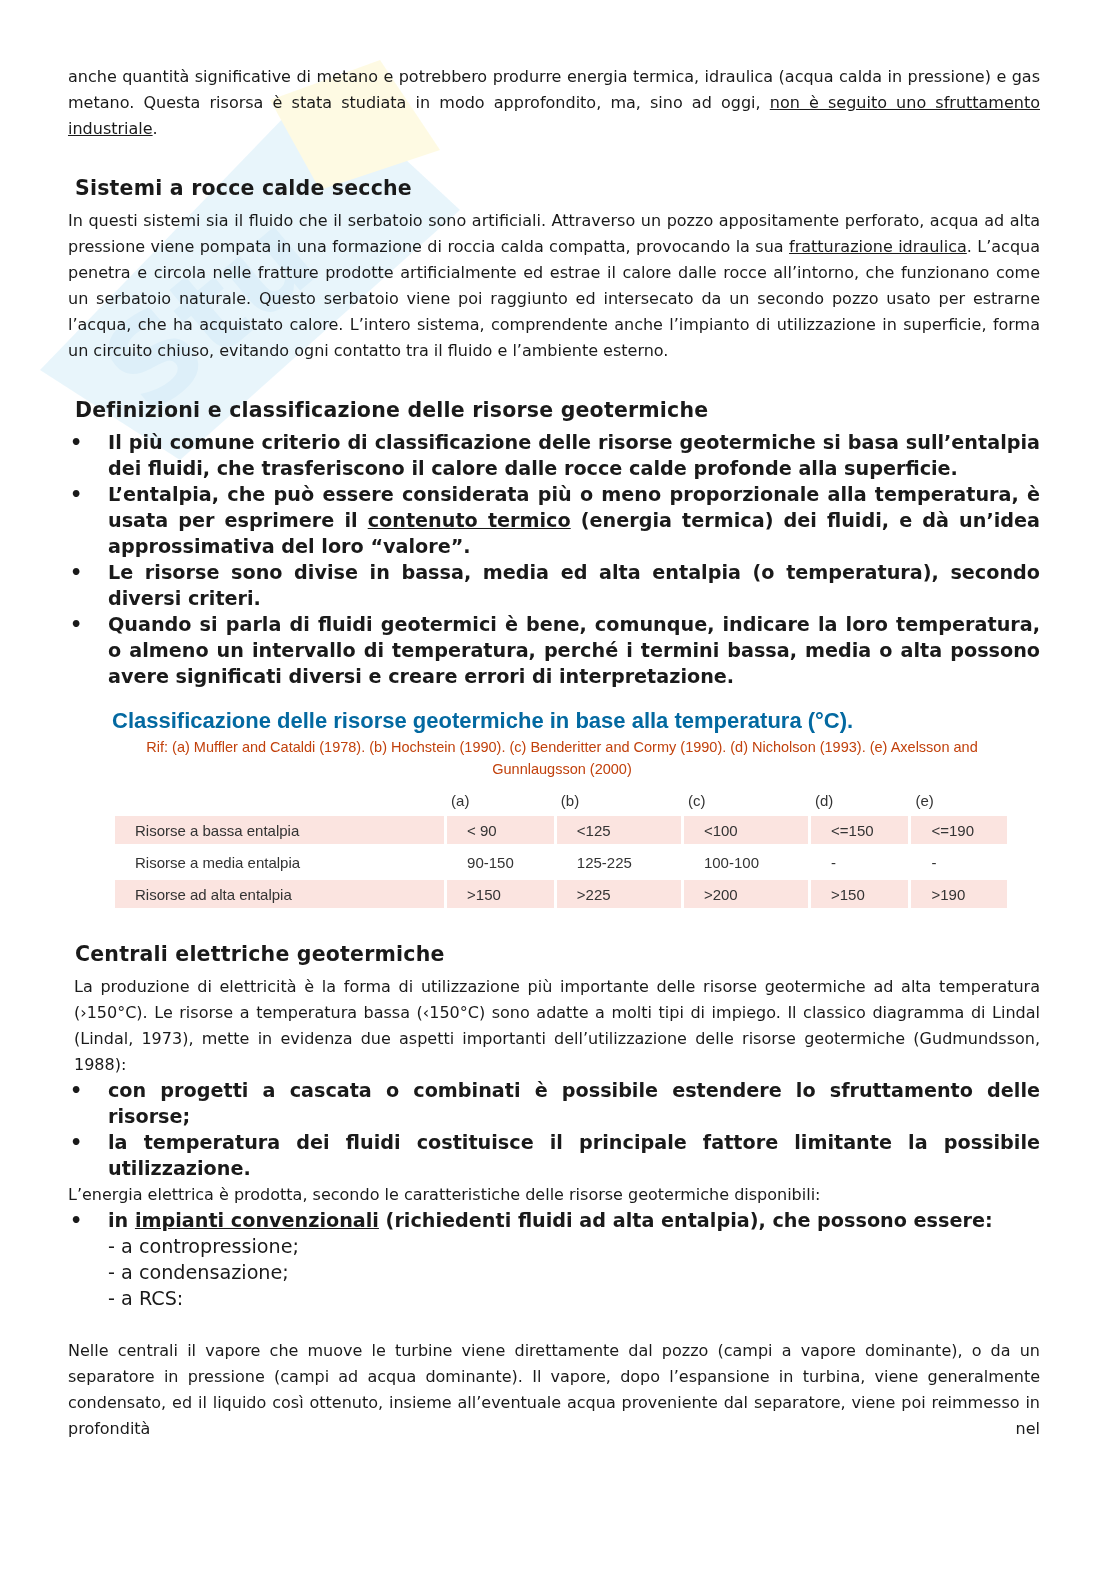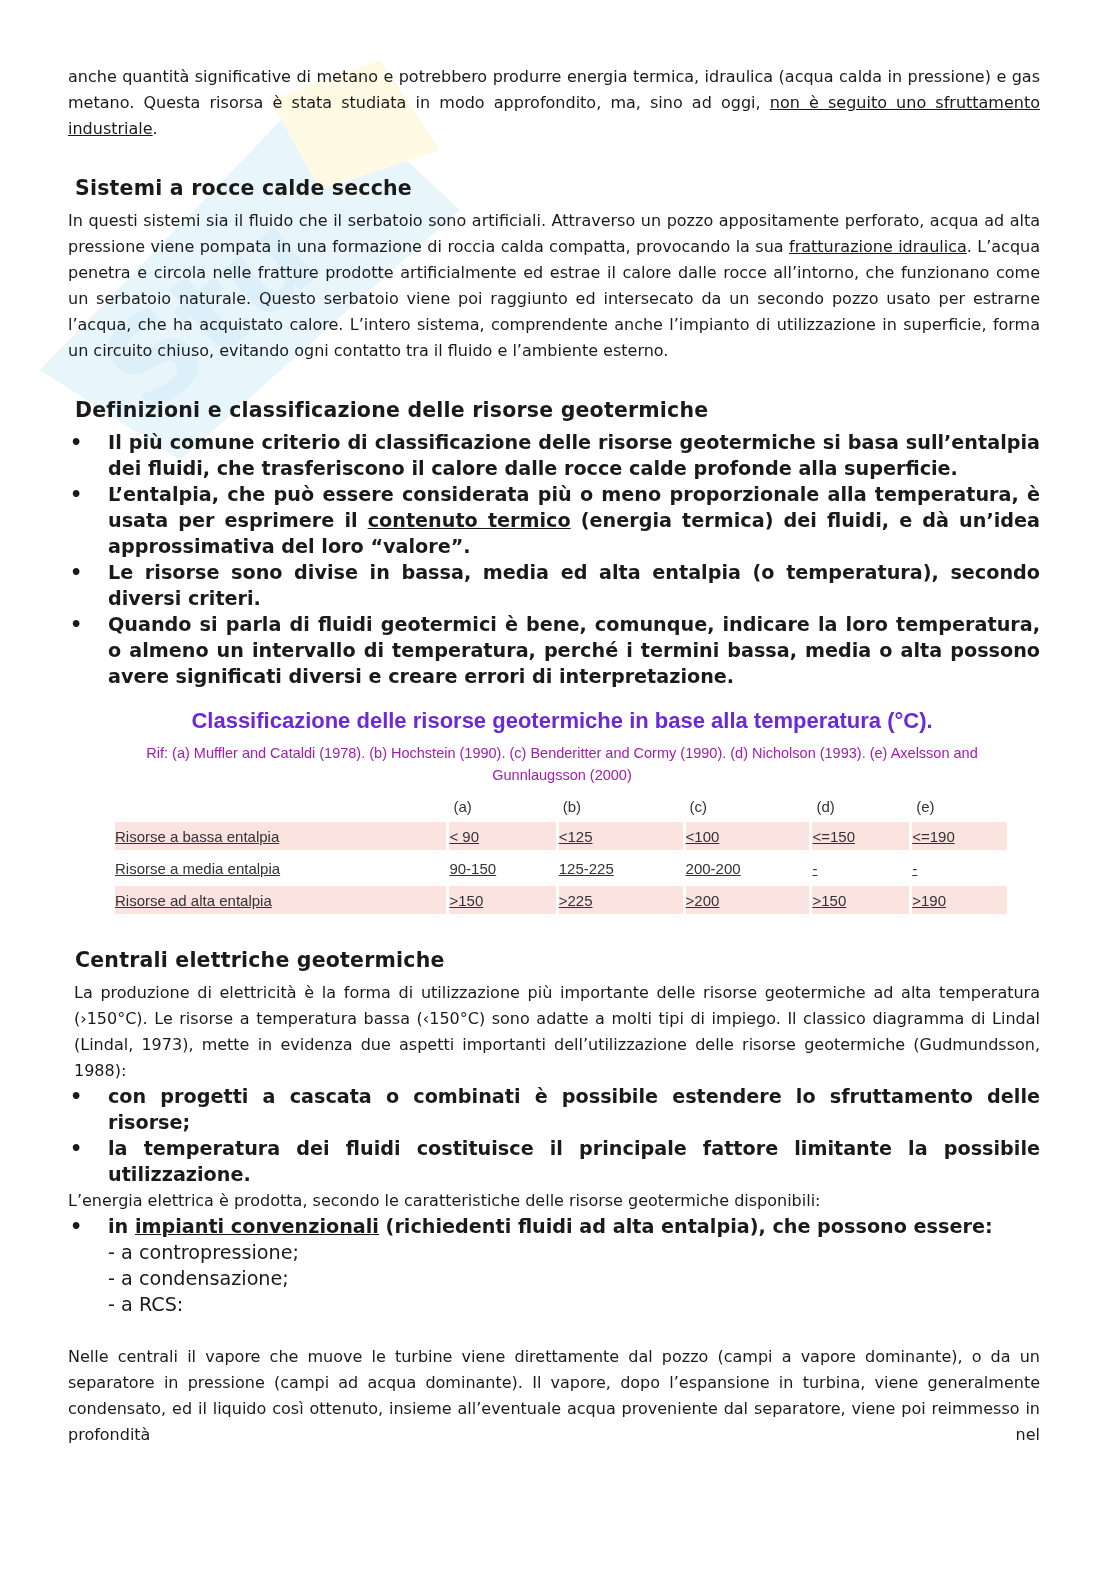--- a/index.html
+++ b/index.html
@@ -12,25 +12,25 @@
   .u { text-decoration:underline; }
   h2 { margin:7px; font-size:20.5px; line-height:26px; font-weight:bold; letter-spacing:0.2px; }
   .gap { height:26px; }
   ul.b { list-style:none; padding:0; margin:0; }
   ul.b li { position:relative; padding-left:40px; font-size:19.2px; line-height:26px; text-align:justify;font-weight:bold; }
   ul.b li::before { content:"•"; position:absolute; left:2px; top:0; font-weight:bold; }
   .sub { padding-left:40px; font-size:19.2px; line-height:26px; }
   .indent-p { padding-left:6px; }
   
   .fig { position:relative; width:900px; margin:16px 0 0 44px; font-family:"Liberation Sans", sans-serif; }
-  .fig-title { text-align:center; color:#6d28d9; font-weight:bold; font-size:22px; line-height:30px; }
-  .fig-ref { text-align:center; color:#a21caf; font-size:14.5px; line-height:22px; margin-top:6px; padding:0 10px; }
+  .fig-title { text-align:left; color:#0369a1; font-weight:bold; font-size:22px; line-height:30px; }
+  .fig-ref { text-align:center; color:#c2410c; font-size:14.5px; line-height:22px; padding:0 10px; }
   table.cls { border-collapse:separate; border-spacing:3px 4px; width:898px; margin-top:4px; font-size:15px; color:#333; }
   table.cls th { font-weight:normal; text-align:left; padding:2px 4px; height:20px; }
-  table.cls td { padding:2px 0; height:24px;text-decoration:underline; }
+  table.cls td { padding:2px 20px; height:24px; }
   tr.shade td { background:#fbe4e0; }
   .c0 { width:330px; } .c1 { width:100px; } .c2 { width:118px; } .c3 { width:118px; } .c4 { width:90px; } .c5 { width:88px; }
 </style>
 </head>
 <body>
 
 <svg class="watermark" viewBox="0 0 480 420">
   <polygon points="20,330 300,40 440,170 160,420" fill="#bfe3f5"></polygon>
   <polygon points="250,60 360,20 420,110 300,150" fill="#fdf3b0"></polygon>
   <text x="60" y="330" font-size="120" font-weight="bold" fill="#9fd4ee" transform="rotate(-40 160 260)" font-family="DejaVu Sans, sans-serif">Stu</text>
@@ -73,21 +73,21 @@
         <td>&lt; 90</td>
         <td>&lt;125</td>
         <td>&lt;100</td>
         <td>&lt;=150</td>
         <td>&lt;=190</td>
       </tr>
       <tr>
         <td>Risorse a media entalpia</td>
         <td>90-150</td>
         <td>125-225</td>
-        <td>200-200</td>
+        <td>100-100</td>
         <td>-</td>
         <td>-</td>
       </tr>
       <tr class="shade">
         <td>Risorse ad alta entalpia</td>
         <td>&gt;150</td>
         <td>&gt;225</td>
         <td>&gt;200</td>
         <td>&gt;150</td>
         <td>&gt;190</td>

